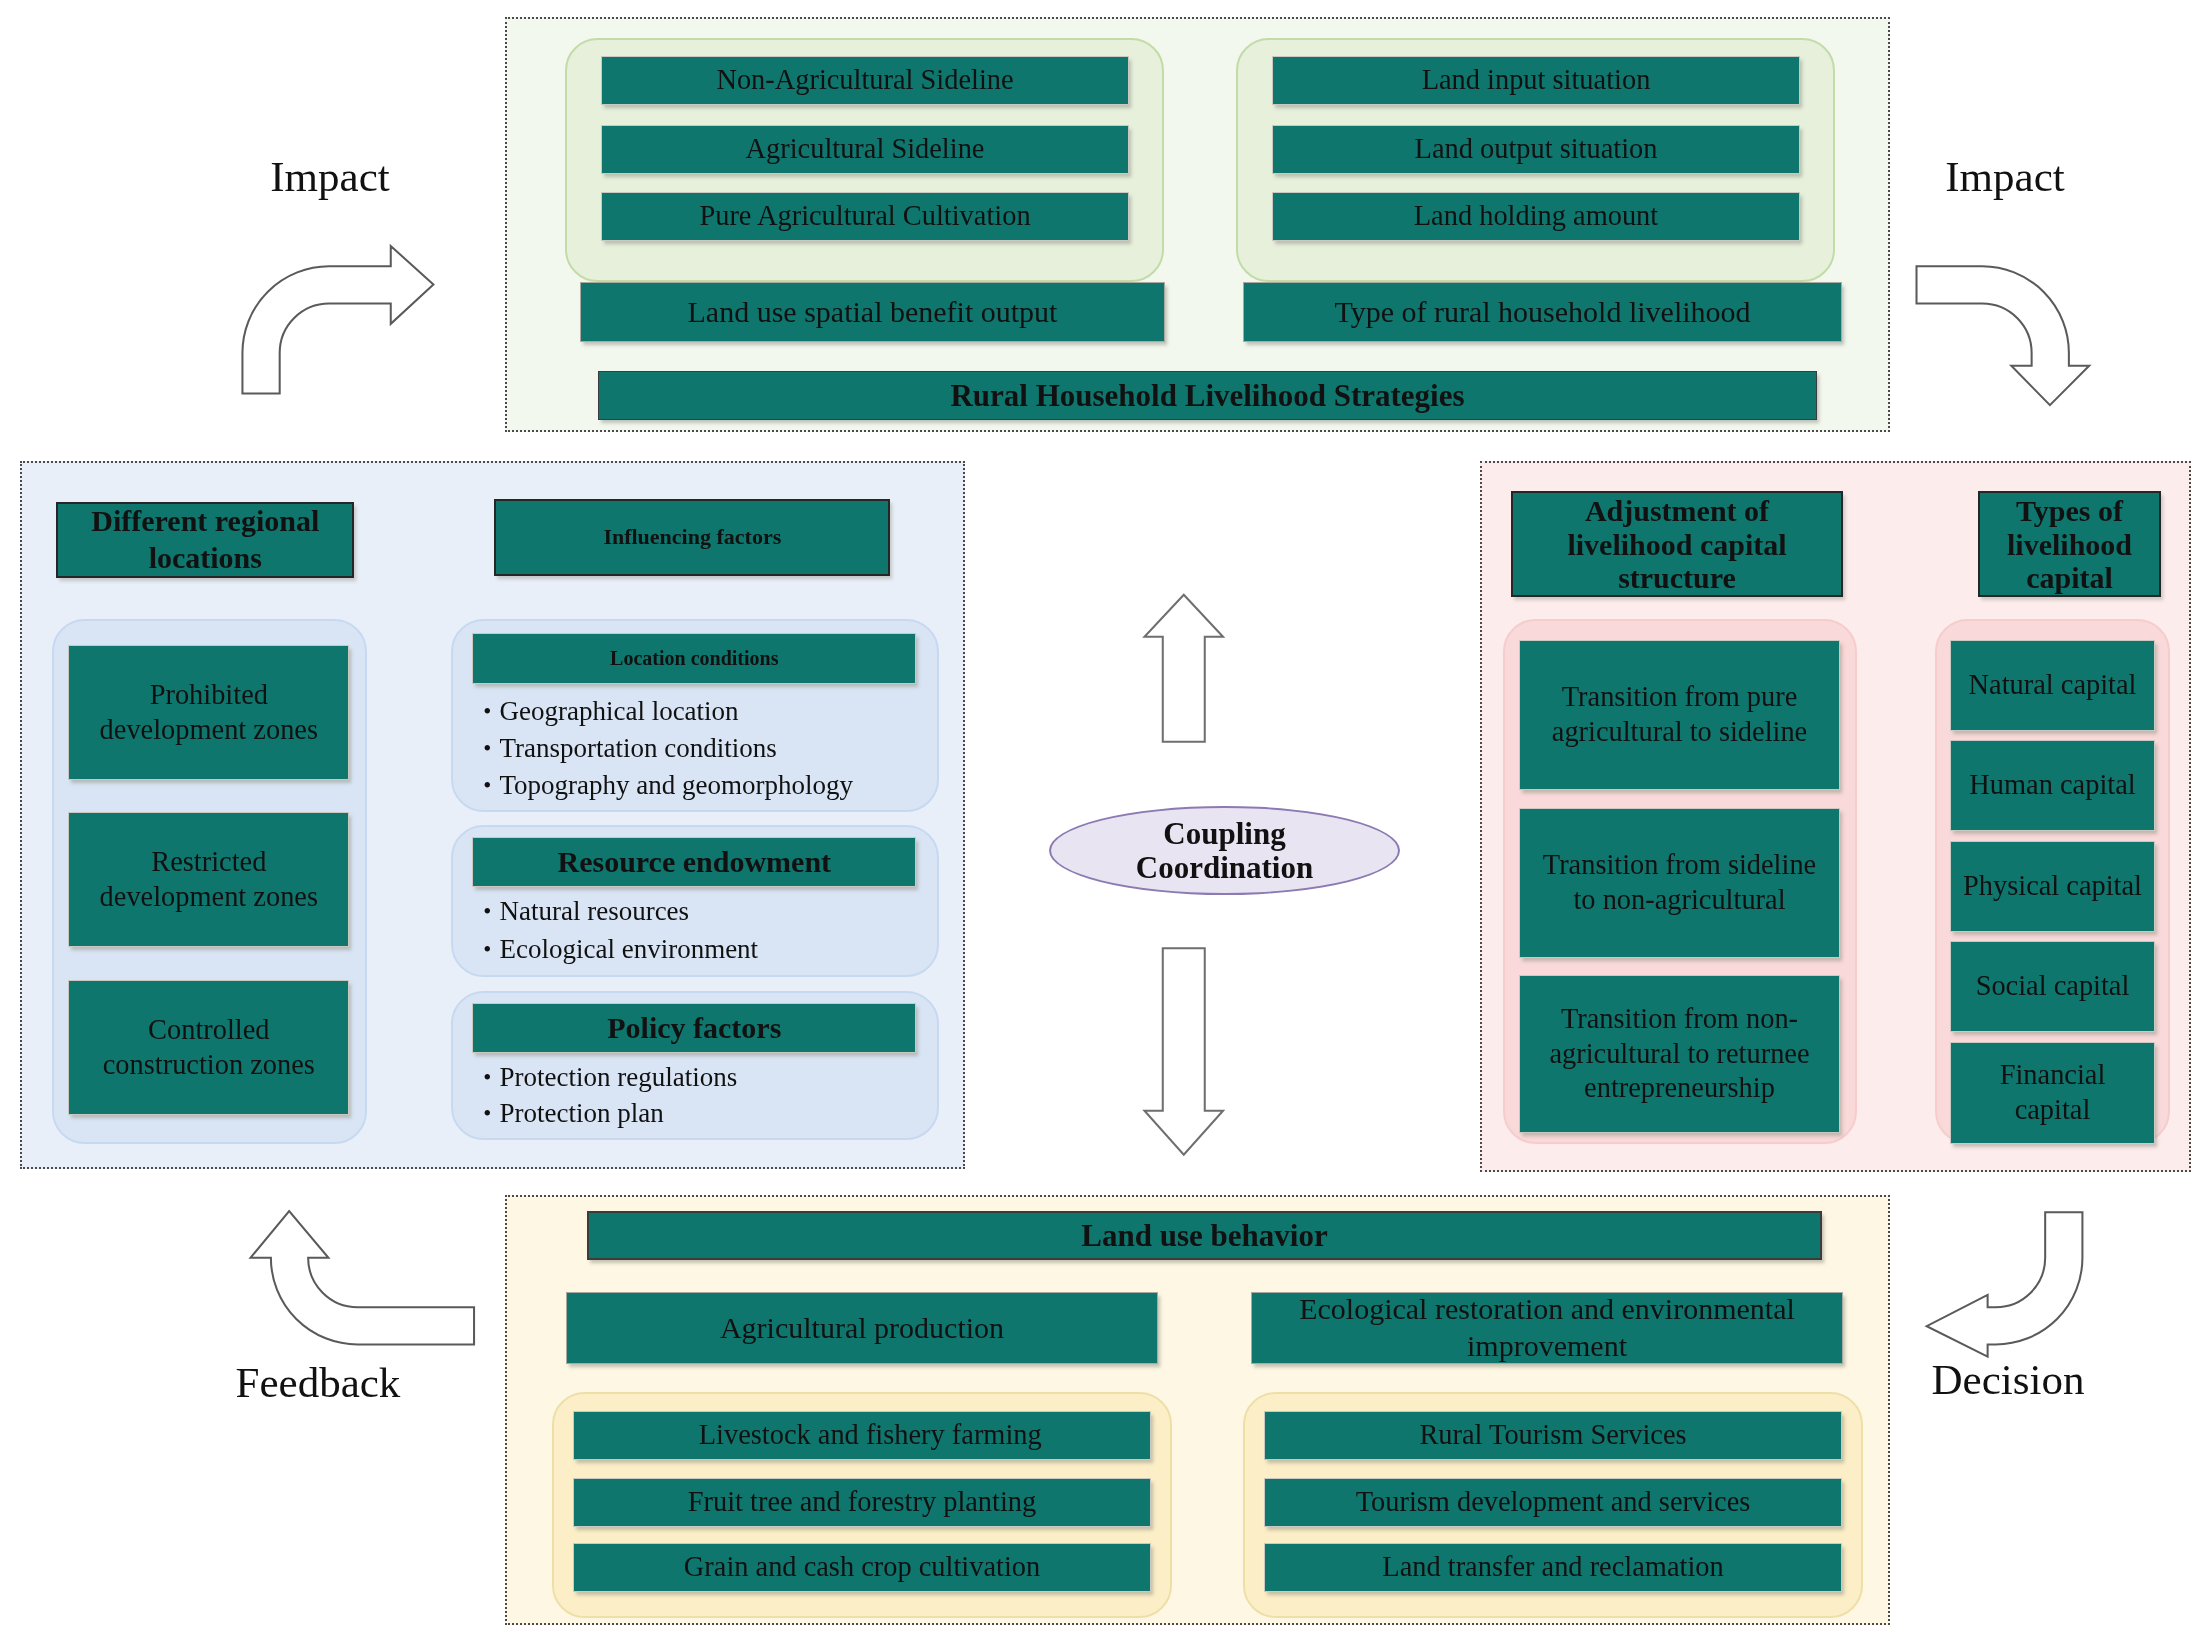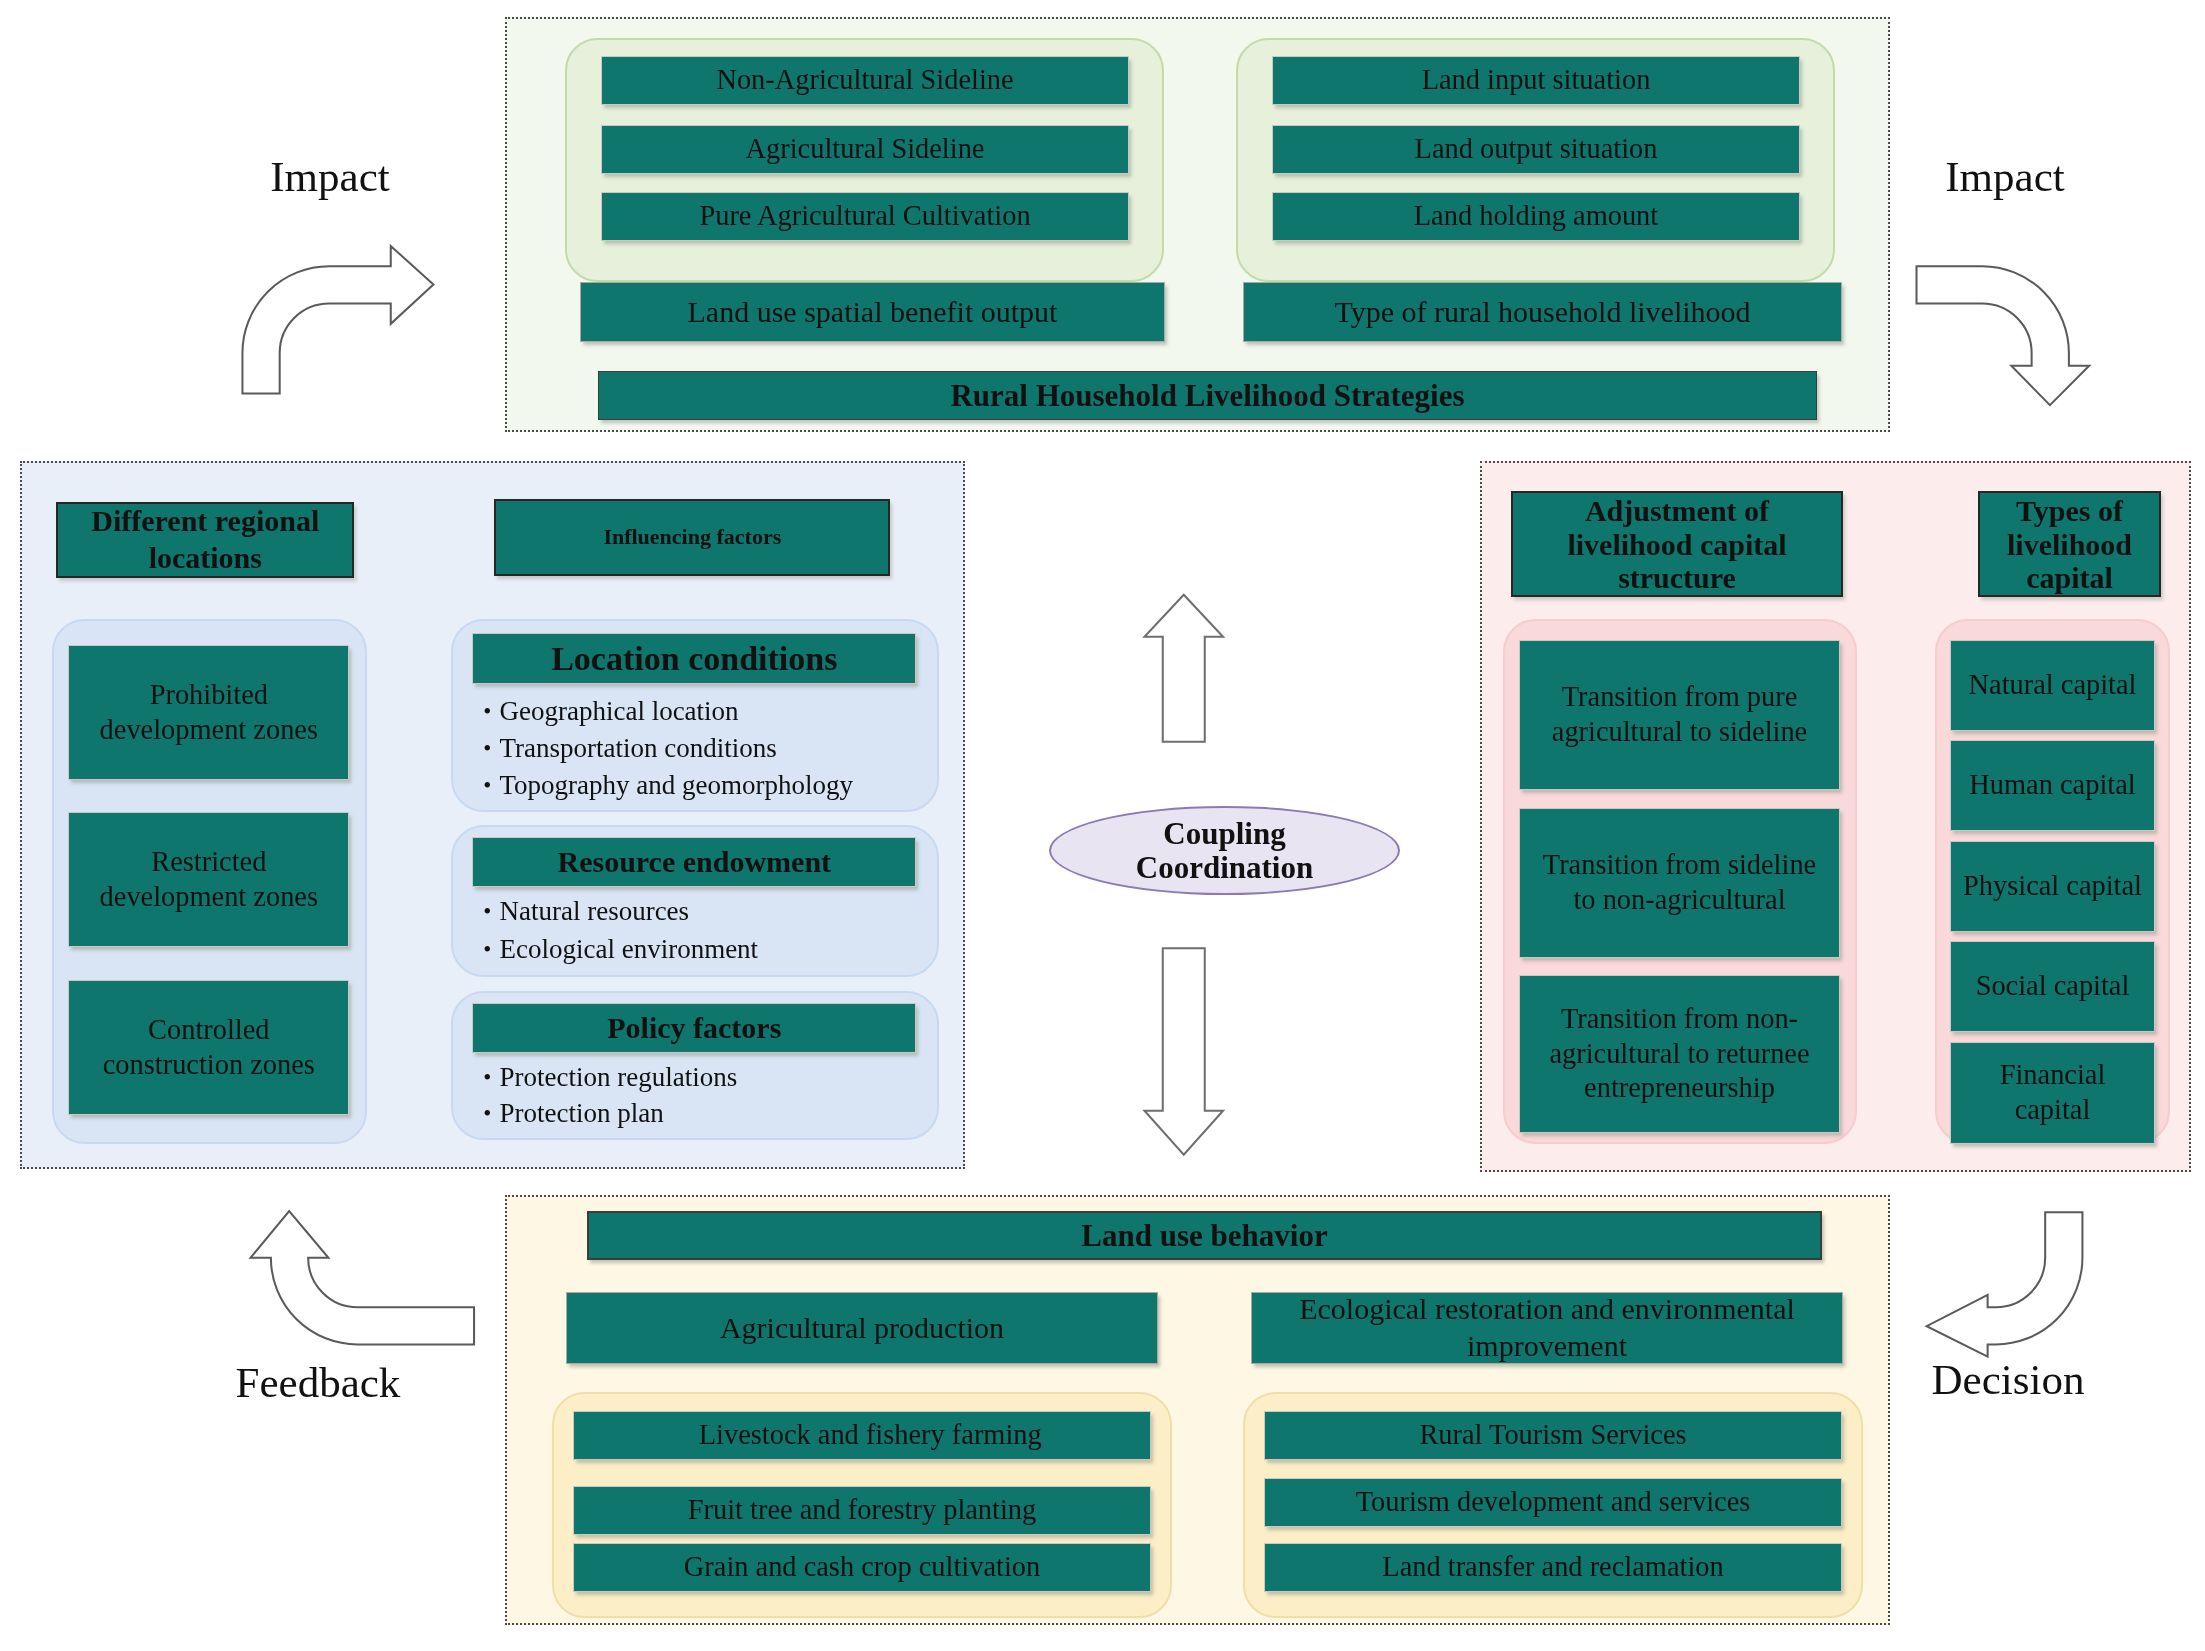--- a/index.html
+++ b/index.html
@@ -85,21 +85,21 @@
 <div class="panel panel-blue" style="left:20.3px;top:461px;width:945px;height:708px;">
   <div class="hbox" style="left:34px;top:39px;width:298px;height:76px;">Different regional locations</div>
   <div class="hbox" style="left:472px;top:36px;width:396px;height:77px;font-size:22px;">Influencing factors</div>
 
   <div class="group g-blue" style="left:30px;top:156px;width:315px;height:525px;"></div>
   <div class="wbox" style="left:46px;top:182px;width:281px;height:135px;">Prohibited development zones</div>
   <div class="wbox" style="left:46px;top:349px;width:281px;height:135px;">Restricted development zones</div>
   <div class="wbox" style="left:46px;top:517px;width:281px;height:135px;">Controlled construction zones</div>
 
   <div class="group g-blue" style="left:429px;top:156px;width:488px;height:193px;"></div>
-  <div class="wbox" style="left:450px;top:170px;width:444px;height:51px;font-weight:bold;font-size:34px;">Location conditions</div>
+  <div class="wbox" style="left:450px;top:170px;width:444px;height:51px;font-weight:bold;font-size:20px;">Location conditions</div>
   <div class="bullet" style="left:461px;top:233px;width:447px;">
     <span class="dot">•</span>
     <span>Geographical location</span>
   </div>
   <div class="bullet" style="left:461px;top:270px;width:447px;">
     <span class="dot">•</span>
     <span>Transportation conditions</span>
   </div>
   <div class="bullet" style="left:461px;top:307px;width:461px;">
     <span class="dot">•</span>
@@ -148,21 +148,21 @@
 
 <div class="ellipse">Coupling Coordination</div>
 
 <div class="panel panel-yellow" style="left:505px;top:1195px;width:1385px;height:430px;">
   <div class="wbox big-title" style="left:80px;top:14.2px;width:1235px;height:49px;border-width:2px;">Land use behavior</div>
   <div class="wbox" style="left:59px;top:95px;width:592px;height:72px;font-size:30px;border-width:1.4px;border-color:#a9a9a2;">Agricultural production</div>
   <div class="wbox" style="left:744px;top:95px;width:592px;height:72px;font-size:30px;border-width:1.4px;border-color:#a9a9a2;">Ecological restoration and environmental improvement</div>
 
   <div class="group g-yellow" style="left:45px;top:195px;width:620px;height:226px;"></div>
   <div class="wbox" style="left:66px;top:214px;width:578px;height:49px;padding-left:26px;">Livestock and fishery farming</div>
-  <div class="wbox" style="left:66px;top:281px;width:578px;height:49px;margin-top:8px;">Fruit tree and forestry planting</div>
+  <div class="wbox" style="left:66px;top:281px;width:578px;height:49px;">Fruit tree and forestry planting</div>
   <div class="wbox" style="left:66px;top:346px;width:578px;height:49px;">Grain and cash crop cultivation</div>
 
   <div class="group g-yellow" style="left:736px;top:195px;width:620px;height:226px;"></div>
   <div class="wbox" style="left:757px;top:214px;width:578px;height:49px;">Rural Tourism Services</div>
   <div class="wbox" style="left:757px;top:281px;width:578px;height:49px;">Tourism development and services</div>
   <div class="wbox" style="left:757px;top:346px;width:578px;height:49px;">Land transfer and reclamation</div>
 </div>
 
 
 </body></html>

